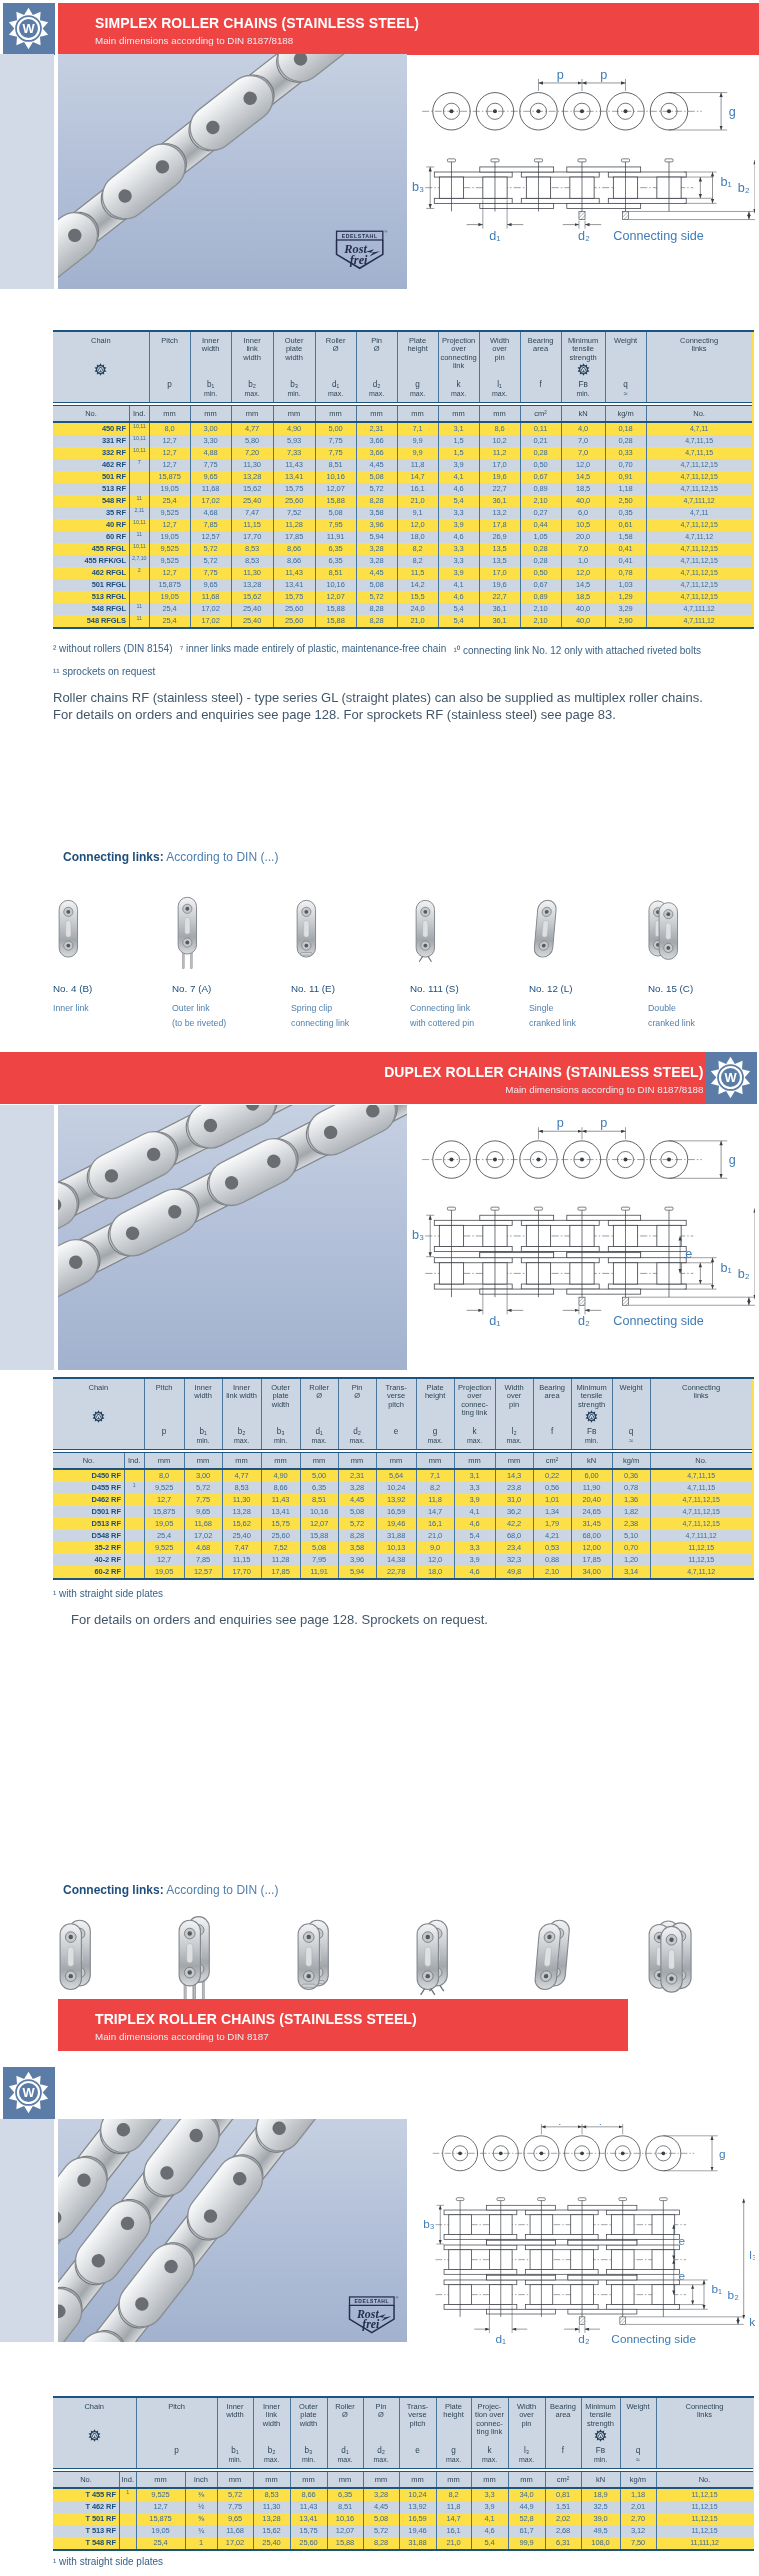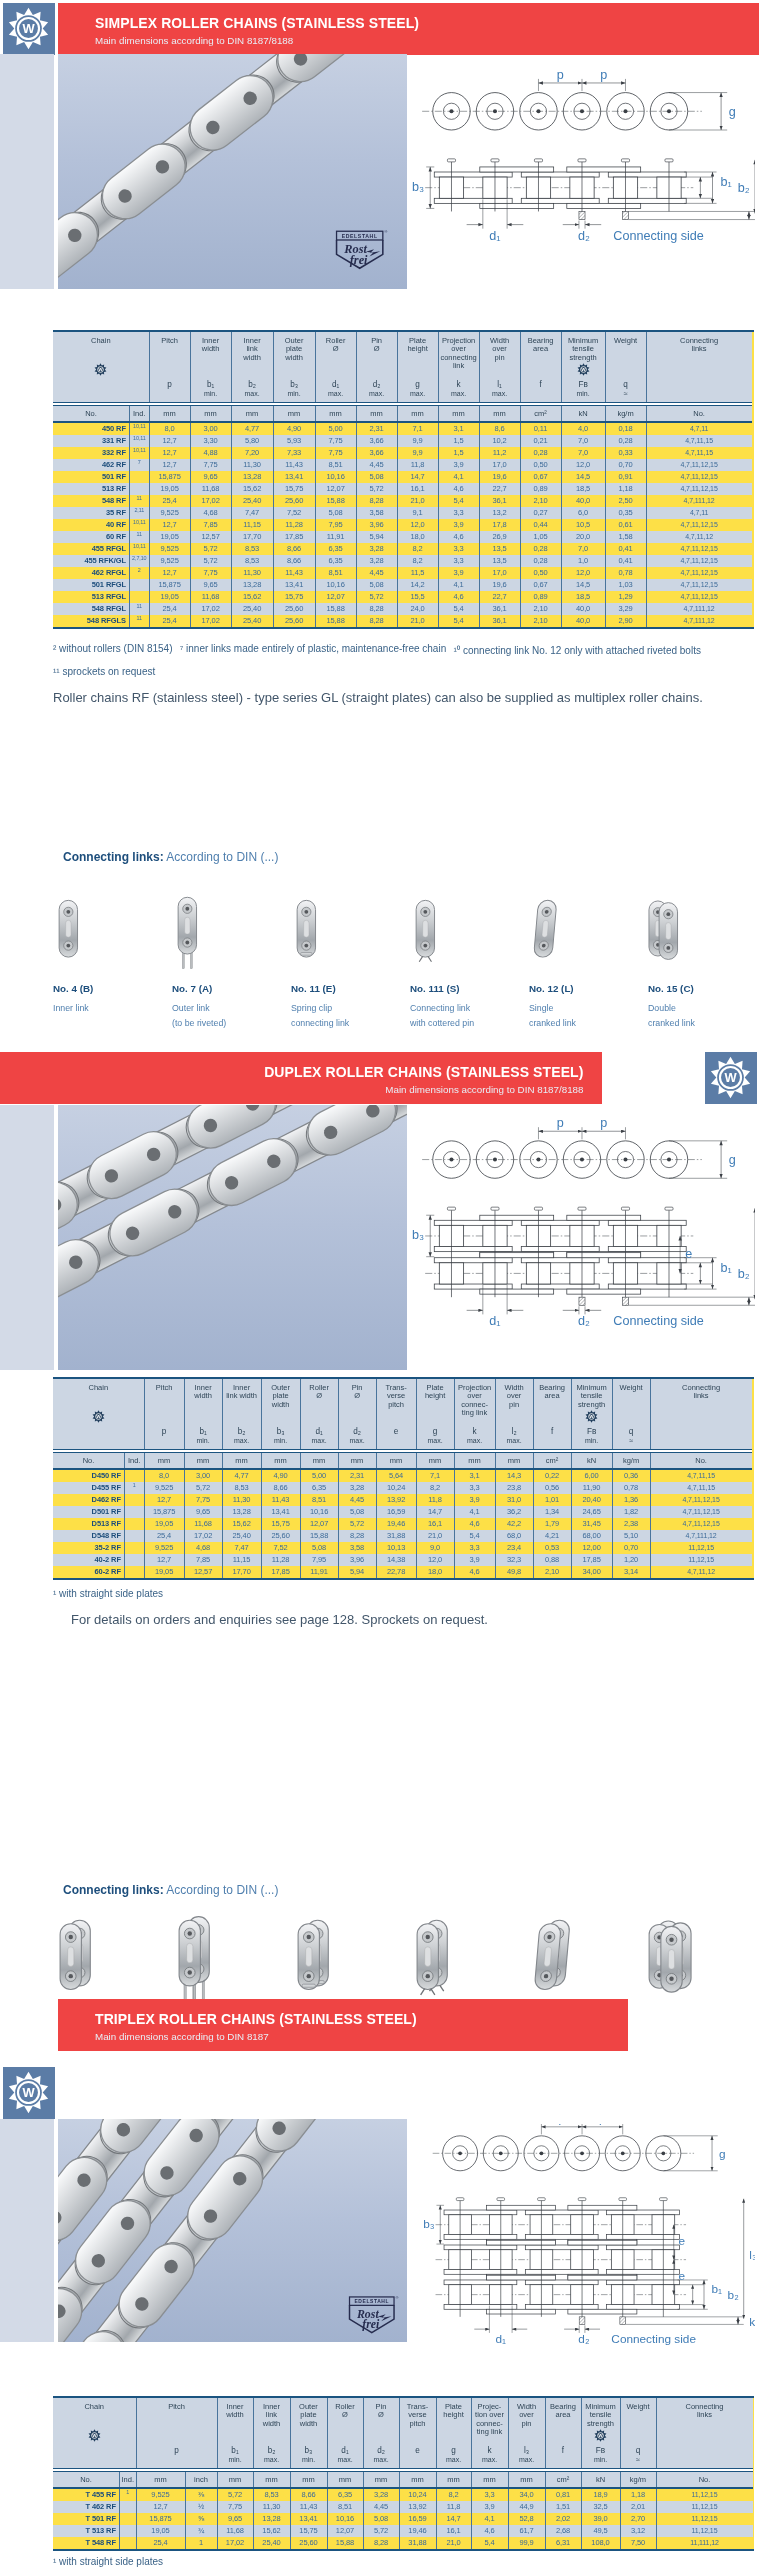--- a/index.html
+++ b/index.html
@@ -40,21 +40,21 @@
   .fnrow{position:absolute;display:flex;gap:7.2px;font-size:10px;color:#3a6287;}
   .note{position:absolute;font-size:13px;color:#42566a;line-height:17px;}
   .lheading{position:absolute;font-size:12px;margin-left:10px;}
   .lheading .lb{font-weight:bold;color:#1d4e7c;}
   .lheading .lr{color:#4f7fae;}
   .linksrow{position:absolute;display:flex;justify-content:space-between;}
   .linkfig{width:106px;}
   .linkfig .limg{display:block;}
   .row1 .limg svg{height:89px;}
   .row2 .limg svg{height:103px;}
-  .llab{margin-top:7.2px;font-size:9.8px;font-weight:bold;color:#1d4e7c;}
+  .llab{margin-top:7.2px;font-size:9.8px;font-weight:normal;color:#1d4e7c;}
   .ldesc{margin-top:7.2px;font-size:8.8px;color:#4f7fae;line-height:15px;white-space:pre-line;}
   .rost{font-family:"Liberation Serif",serif;font-style:italic;font-weight:bold;fill:#262c4e;}
 </style>
 </head>
 <body>
 
 <div class="page">
 
   <svg class="hiddefs" aria-hidden="true">
     <defs>
@@ -683,20 +683,21 @@
   <div class="fnrow" style="left:53px;top:643px;">
     <span>² without rollers (DIN 8154)</span>
     <span>⁷ inner links made entirely of plastic, maintenance-free chain</span>
     <span>¹⁰ connecting link No. 12 only with attached riveted bolts</span>
   </div>
   <div class="fnrow" style="left:53px;top:666px;">
     <span>¹¹ sprockets on request</span>
   </div>
   <div class="note" style="left:53px;top:689px;">
     <div>Roller chains RF (stainless steel) - type series GL (straight plates) can also be supplied as multiplex roller chains.</div>
+    <div>For details on orders and enquiries see page 128. For sprockets RF (stainless steel) see page 83.</div>
   </div>
   <div class="lheading" style="left:53px;top:850px;">
     <span class="lb">Connecting links:</span>
     <span class="lr">According to DIN (...)</span>
   </div>
   <div class="linksrow row1" style="left:53px;top:885px;width:701px;">
       <div class="linkfig">
         <div class="limg"><svg viewBox="0 -26 110 232">
             <use href="#lg0" x="0" y="0"></use>
           </svg></div>
@@ -738,21 +739,21 @@
       <div class="linkfig">
         <div class="limg"><svg viewBox="0 -26 110 232">
             <use href="#lg5" x="0" y="0"></use>
           </svg></div>
         <div class="llab">No. 15 (C)</div>
         <div class="ldesc">Double
 cranked link</div>
       </div>
     </div>
 
-  <div class="band rightal" style="left:0px;top:1052px;width:602px;">
+  <div class="band rightal" style="left:0px;top:1052px;width:722px;">
     <div class="btitle">DUPLEX ROLLER CHAINS (STAINLESS STEEL)</div>
     <div class="bsub">Main dimensions according to DIN 8187/8188</div>
   </div>
   <div class="logobox" style="left:705px;top:1052px;">
     <svg viewBox="0 0 100 100">
         <use href="#wbig"></use>
       </svg>
   </div>
   <div class="strip" style="top:1105px;height:265px;"></div>
   <div class="photo" style="left:58px;top:1105px;width:349px;height:265px;">

